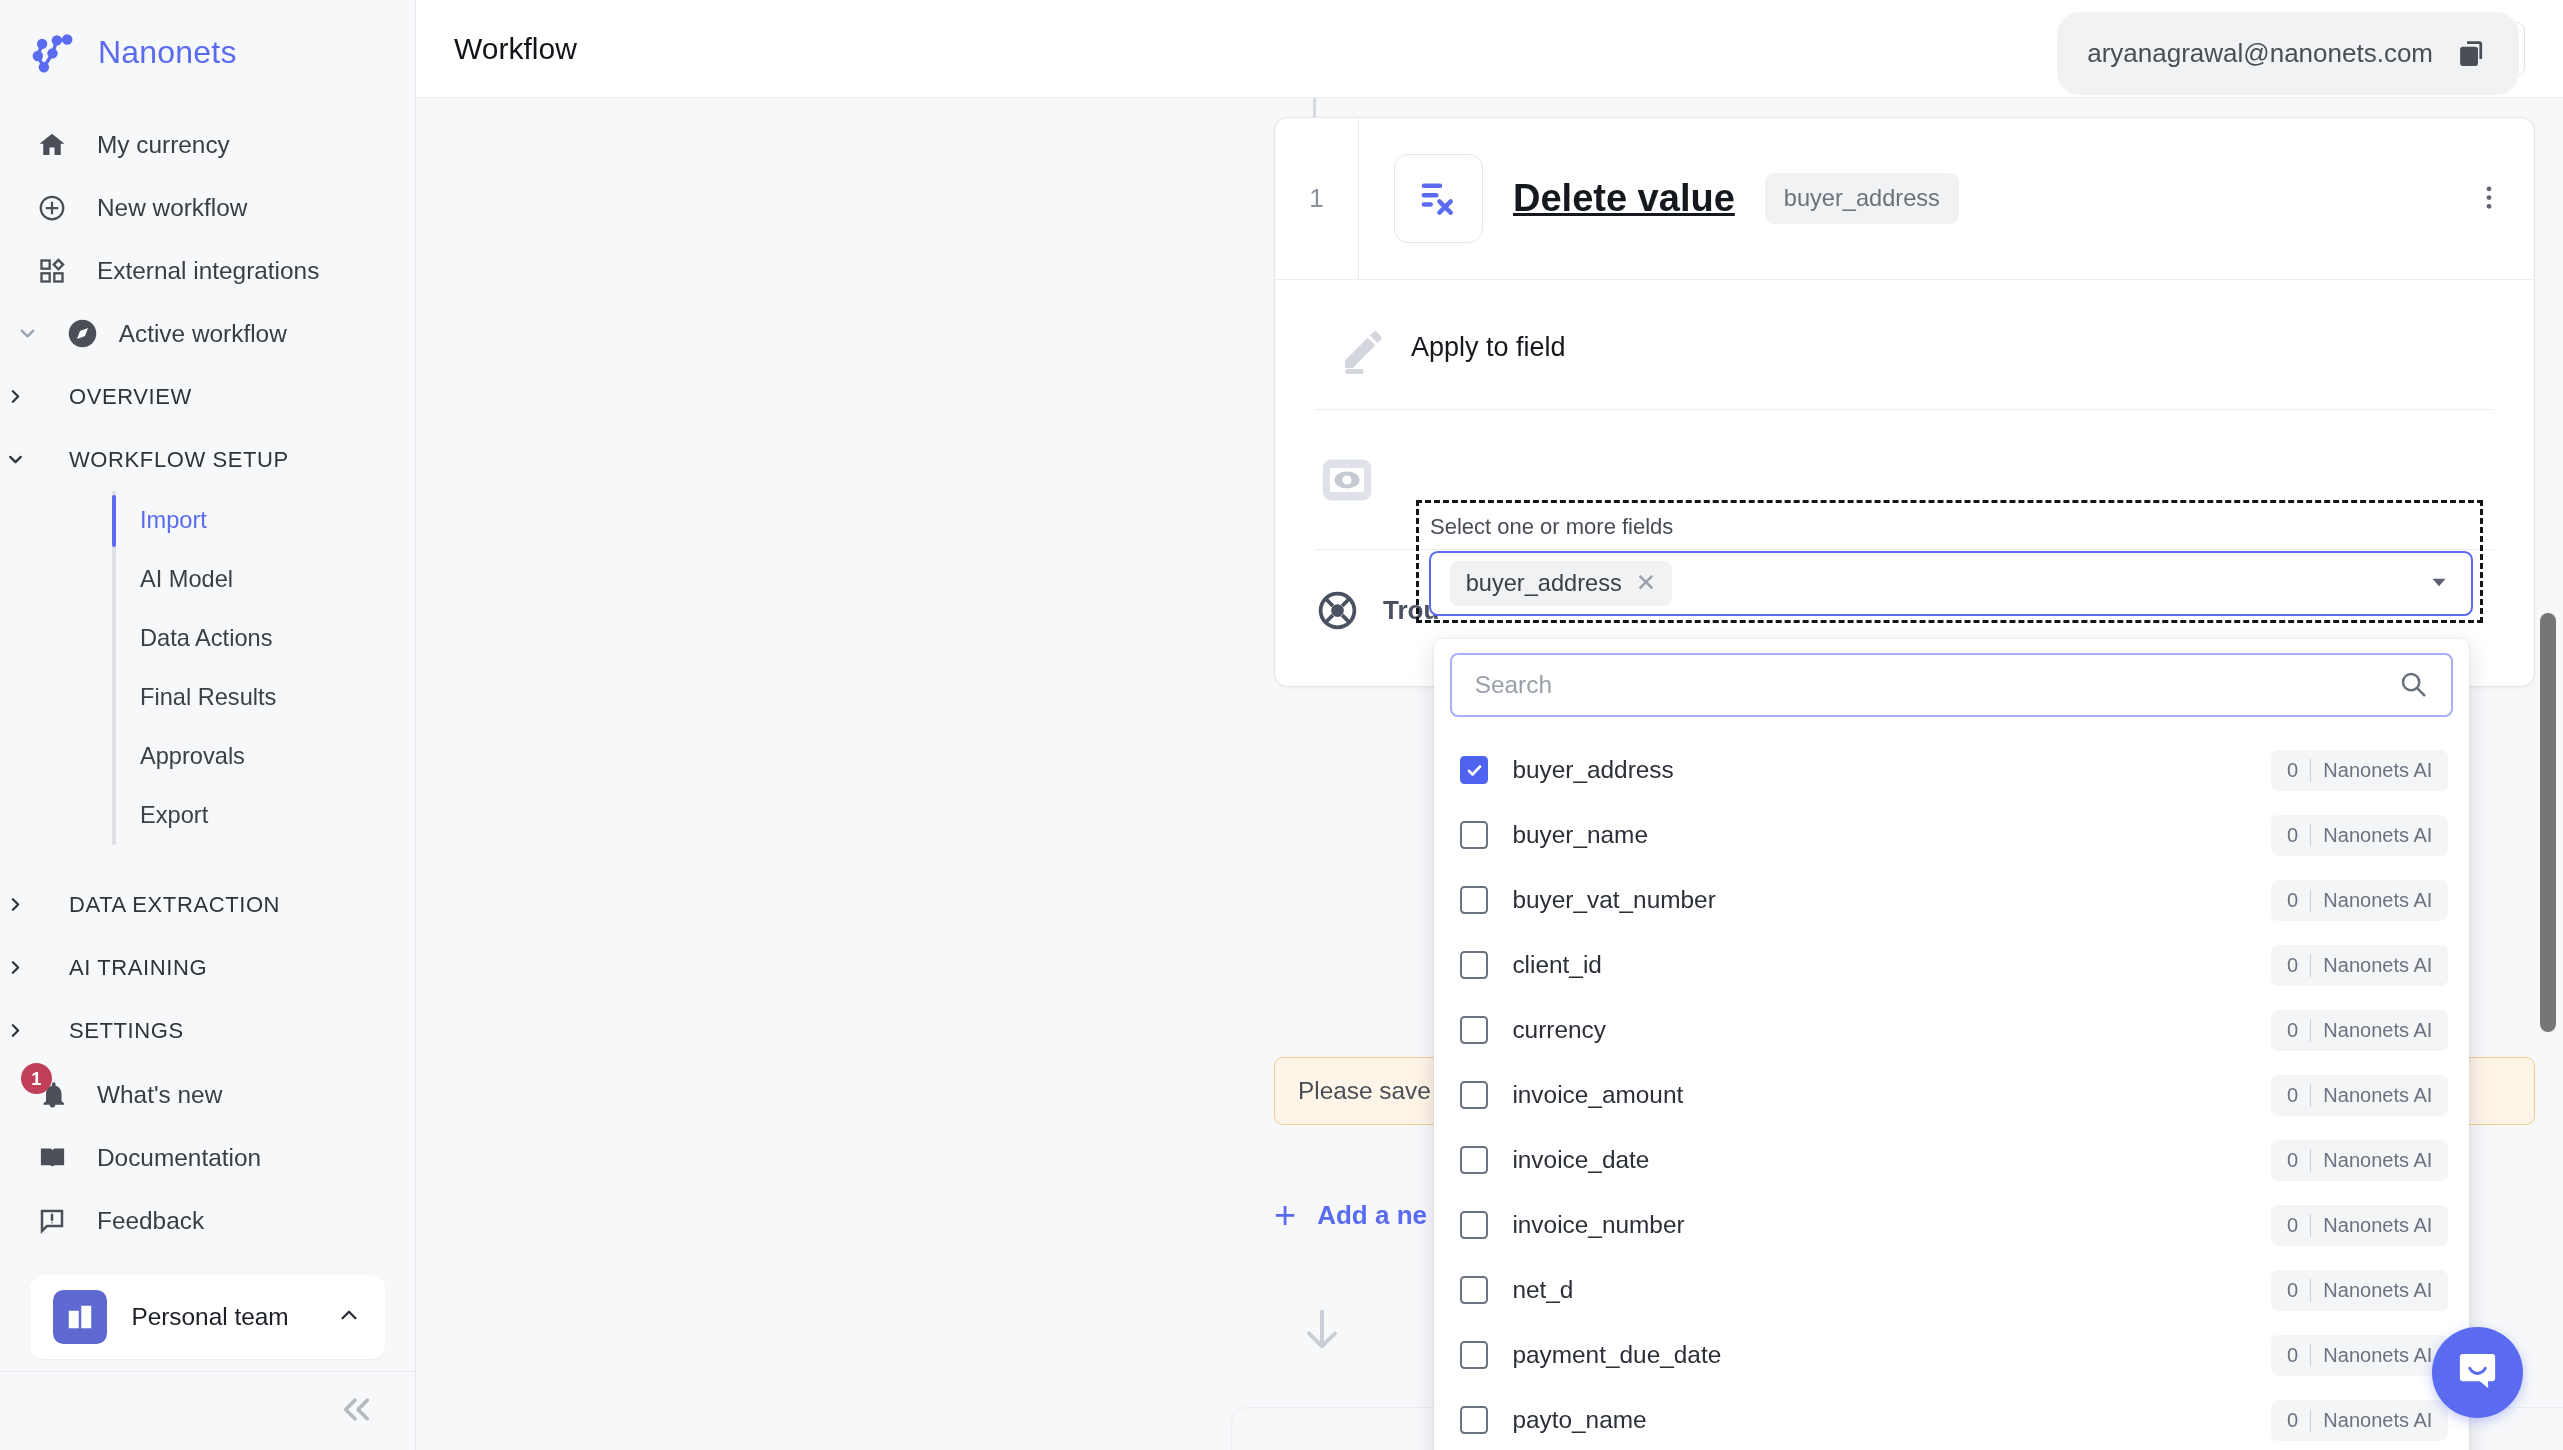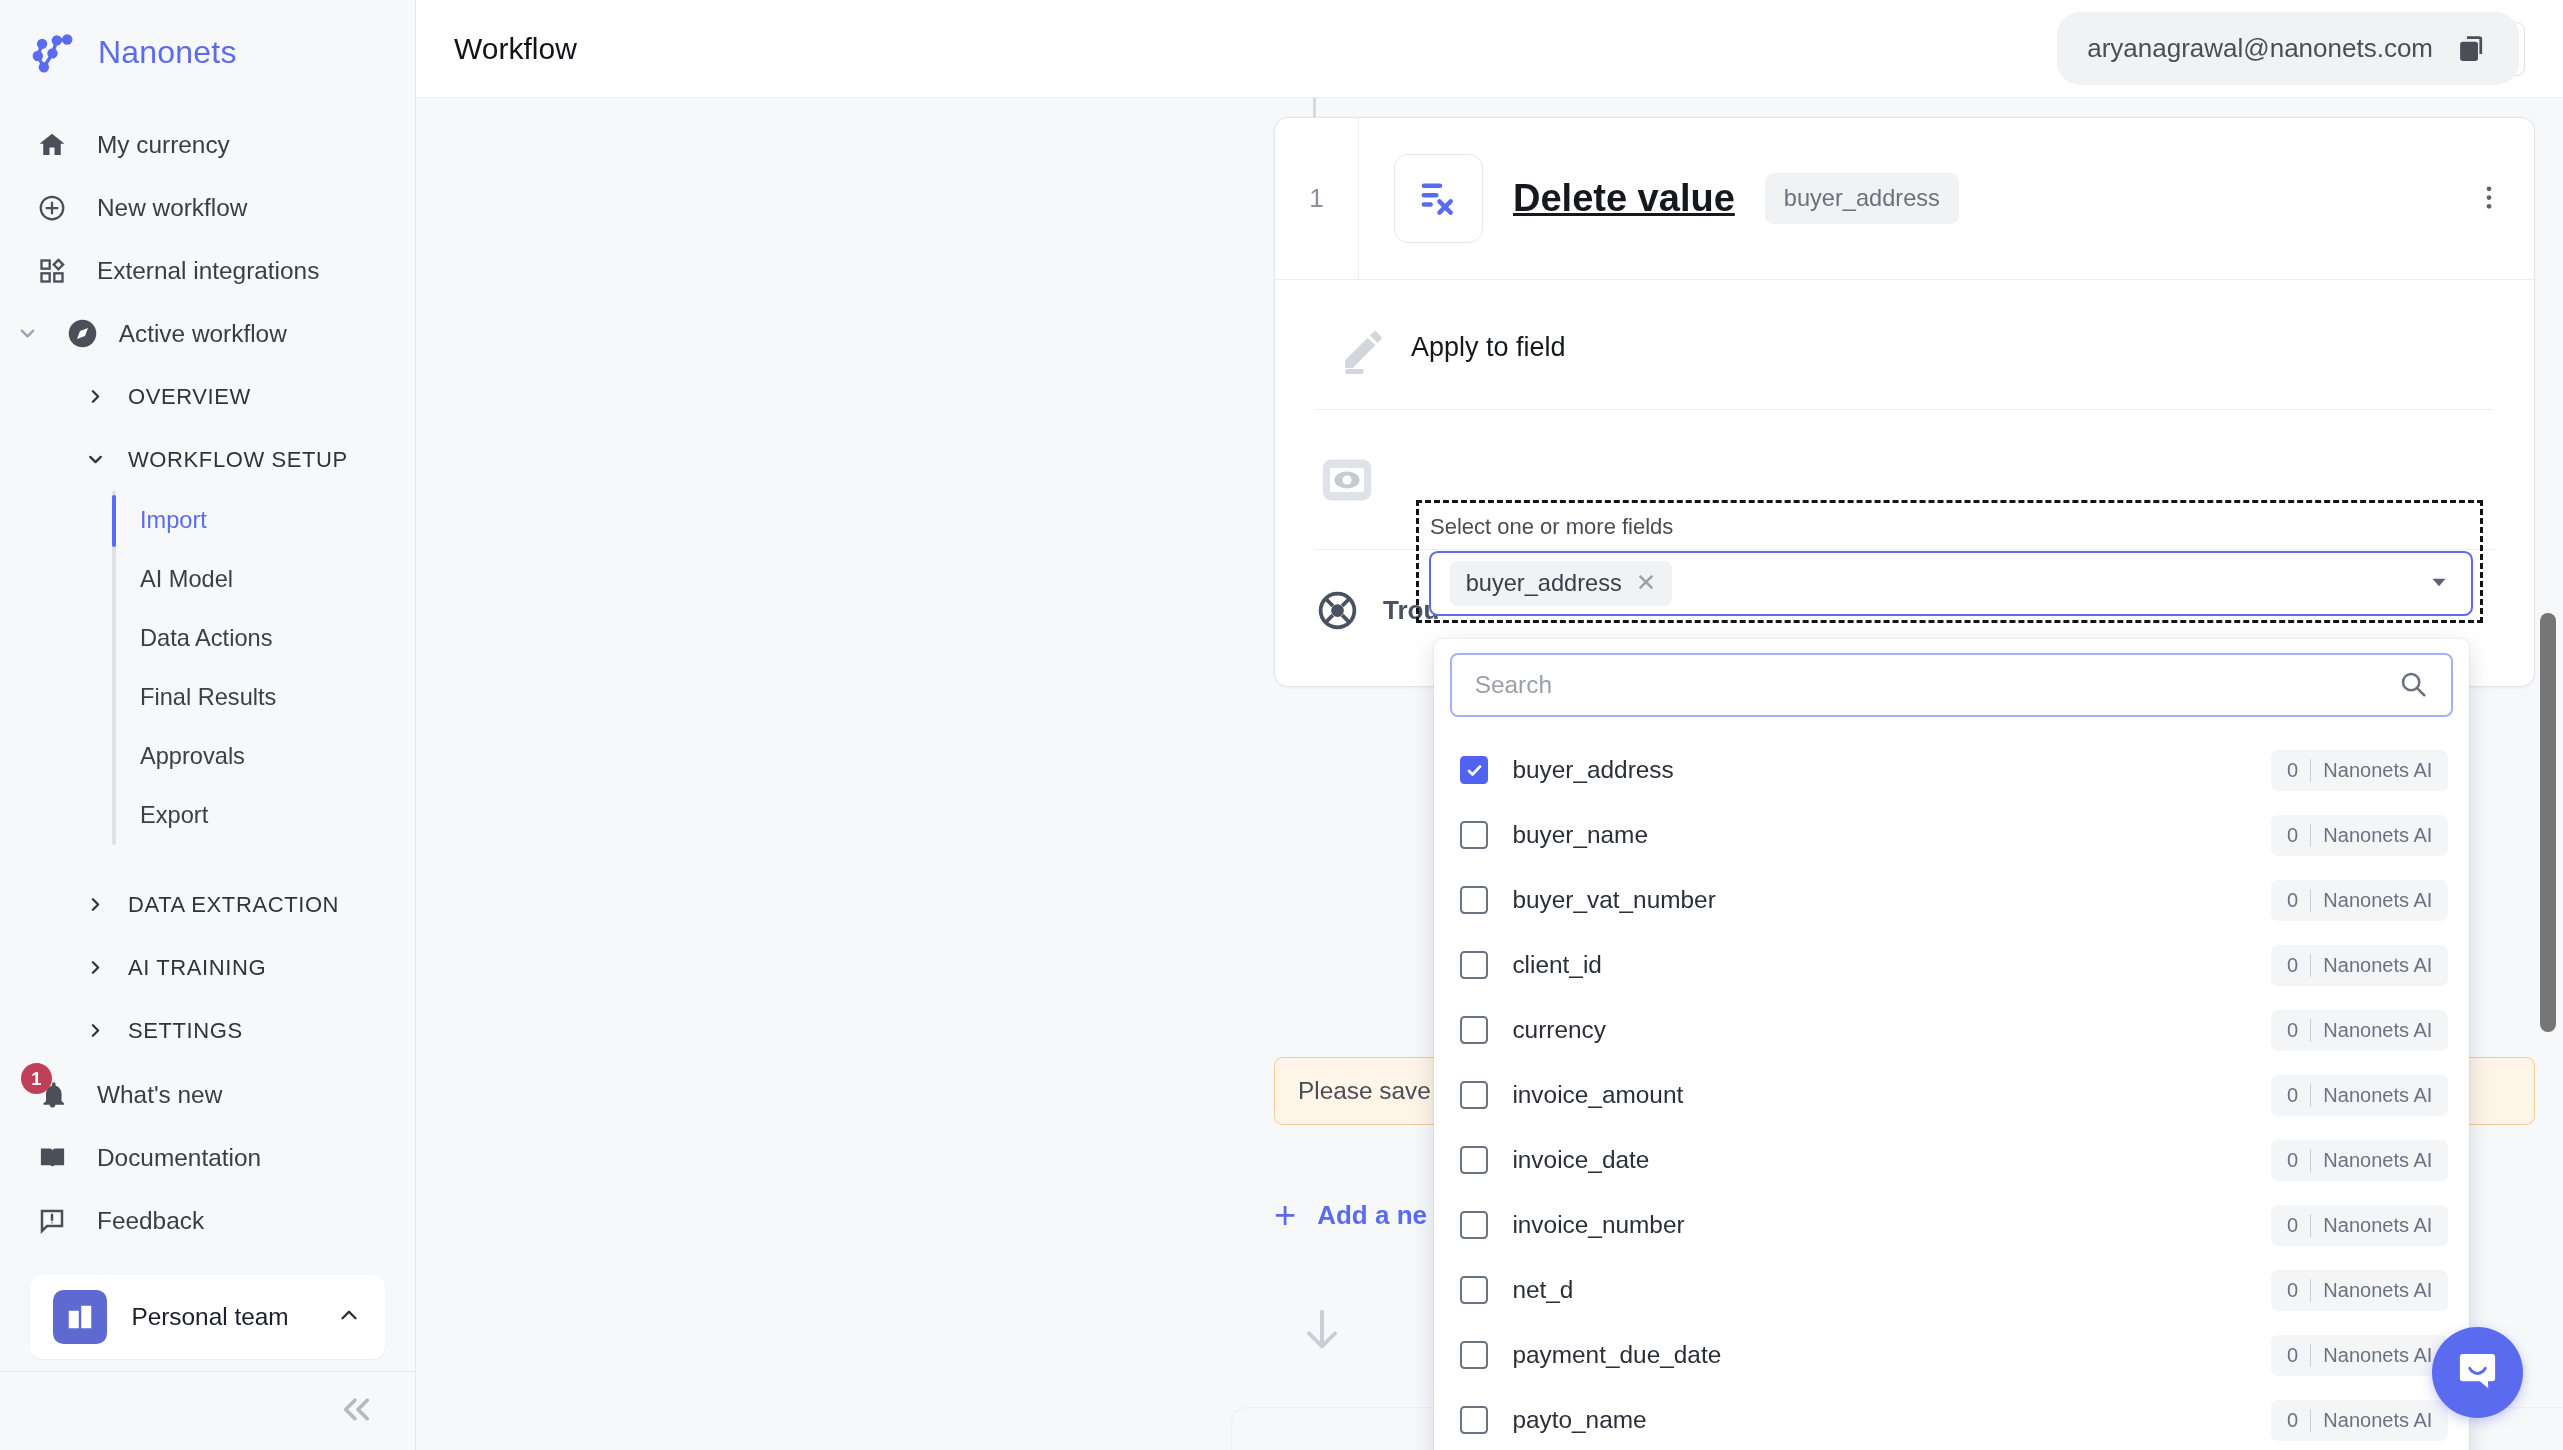--- a/index.html
+++ b/index.html
@@ -32,22 +32,22 @@
   .nav-item .ic { width: 38px; height: 38px; flex: 0 0 38px; display: flex; align-items: center; justify-content: center; }
   .nav-item .lbl { font-size: 24.4px; color: #393e46; }
 
   .nav-chev { width: 30px; flex: 0 0 30px; display: flex; align-items: center; justify-content: center; }
 
   .nav-item.active-wf { gap: 17.5px; padding-left: 12.2px; }
   .nav-item.active-wf .ic { margin-left: 3.5px; }
 
   
   .section-row {
-    display: flex; align-items: center; gap: 18px;
-    height: 63px; padding-left: 80px; cursor: pointer;
+    display: flex; align-items: center; gap: 39px;
+    height: 63px; cursor: pointer;
   }
   .section-row .sec-lbl { font-size: 22px; letter-spacing: 0.6px; color: #2f343b; font-weight: 400; }
 
   .sub-wrap { position: relative; padding-left: 0; }
   .sub-rail {
     position: absolute; left: 112px; top: 0; bottom: 0; width: 3.5px; background: #dfe1e6; border-radius: 1.7px;
   }
   .sub-item {
     position: relative; height: 59px; display: flex; align-items: center;
     padding-left: 140px; font-size: 23.6px; color: #3b4048; cursor: pointer;
@@ -101,21 +101,21 @@
     display: flex; align-items: center; gap: 15.7px; padding: 0 23px; font-size: 23px; cursor: pointer;
   }
   .ghost-btn {
     height: 54px; border: 0.9px solid #c9cdfa; border-radius: 8.7px; background: #fff;
     width: 131px; cursor: pointer;
   }
   .ghost-btn.grey { border-color: #dcdfe4; width: 79px; }
 
   .email-tooltip {
     position: absolute; right: 44px; top: 12.2px;
-    background: #f1f2f4; border-radius: 23px; height: 73px;
+    background: #f1f2f4; border-radius: 23px; height: 83px;
     display: flex; align-items: center; gap: 23px; padding: 0 30px;
     font-size: 26px; color: #4a4f57; z-index: 30;
   }
   .copy-ic { width: 33px; height: 33px; flex: 0 0 33px; }
 
   
   .canvas { position: absolute; inset: 98px 0 0 0; background: #f7f8fa; overflow: hidden; }
 
   .connector-top { position: absolute; left: 897px; top: 0px; width: 2.6px; height: 19px; background: #d6d9de; }
 

